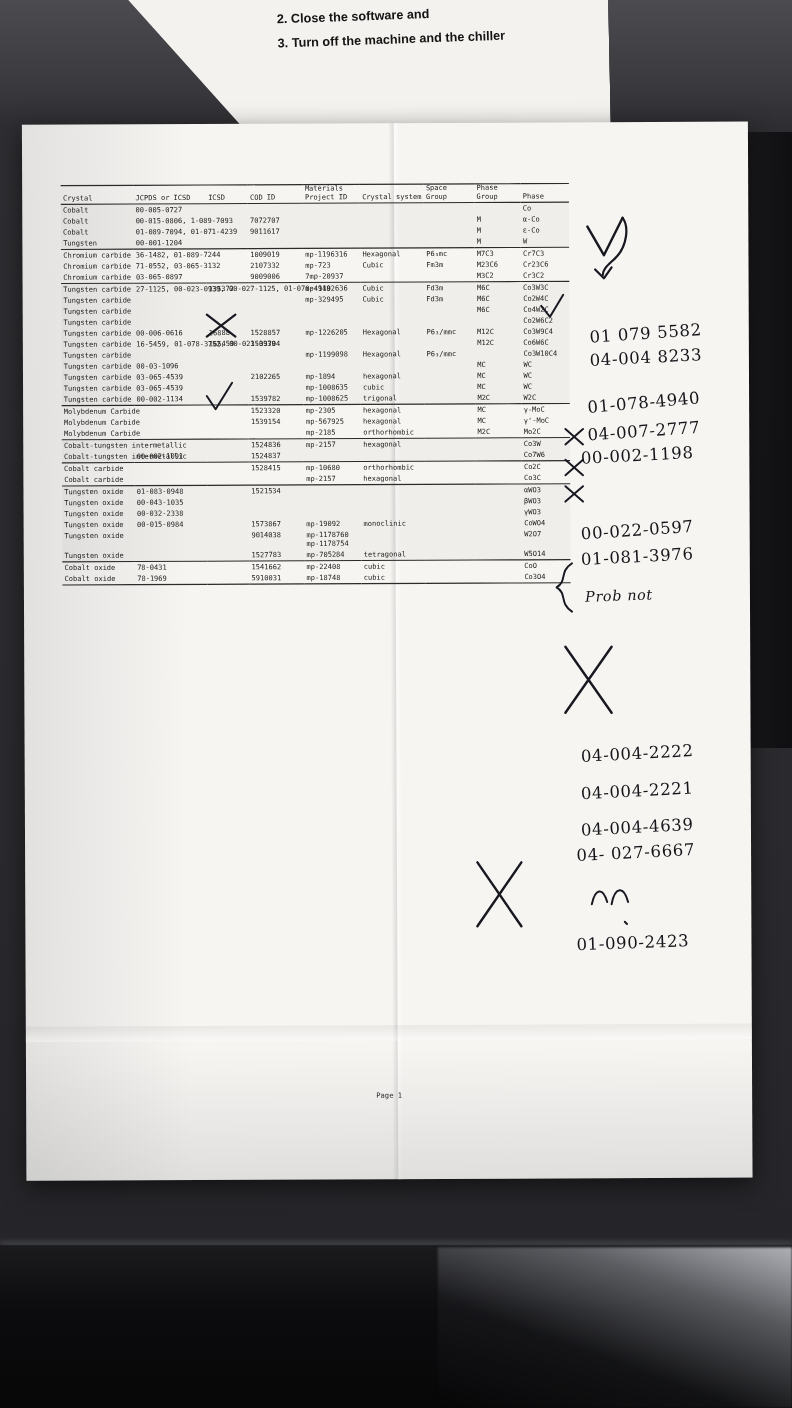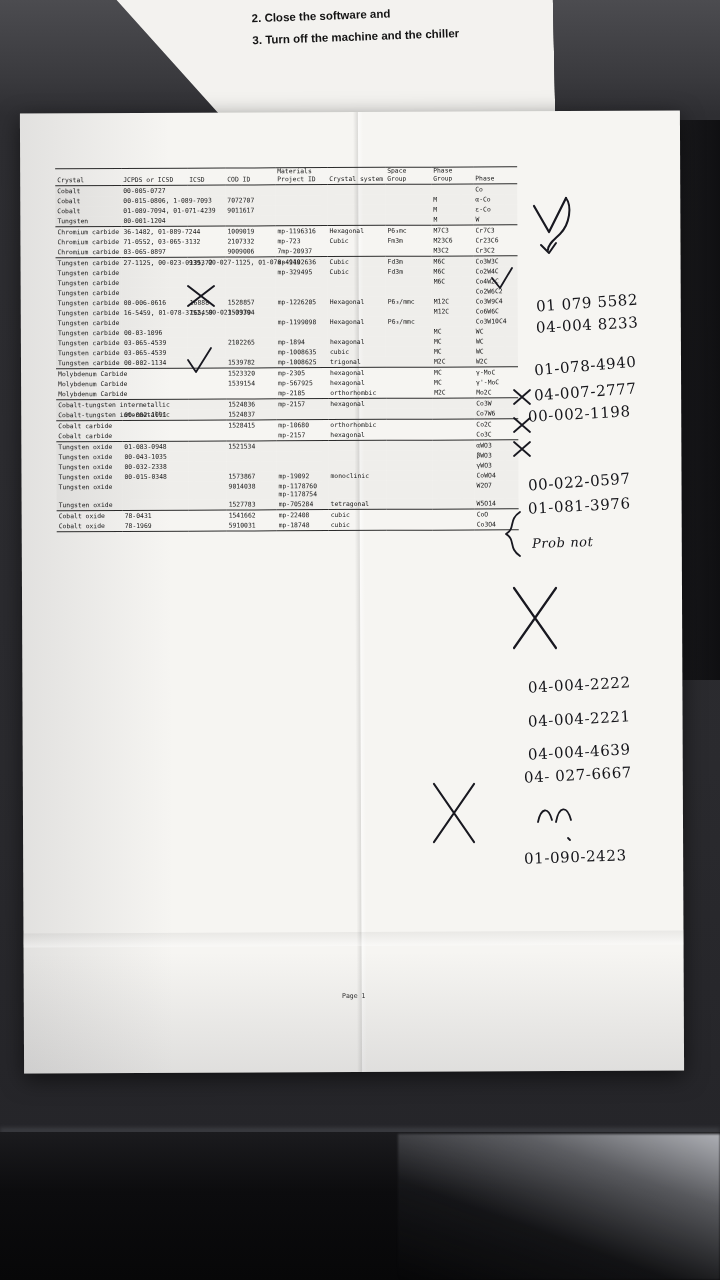--- a/index.html
+++ b/index.html
@@ -524,21 +524,21 @@
             <td></td>
             <td></td>
             <td></td>
             <td></td>
             <td></td>
             <td></td>
             <td>γWO3</td>
           </tr>
           <tr class="band">
             <td class="wrap2">Tungsten oxide</td>
-            <td class="wrap2">00-015-0348</td>
+            <td class="wrap2">00-015-0984</td>
             <td></td>
             <td>1573867</td>
             <td>mp-19092</td>
             <td>monoclinic</td>
             <td></td>
             <td></td>
             <td>CoWO4</td>
           </tr>
           <tr class="band">
             <td class="wrap2">Tungsten oxide</td>

